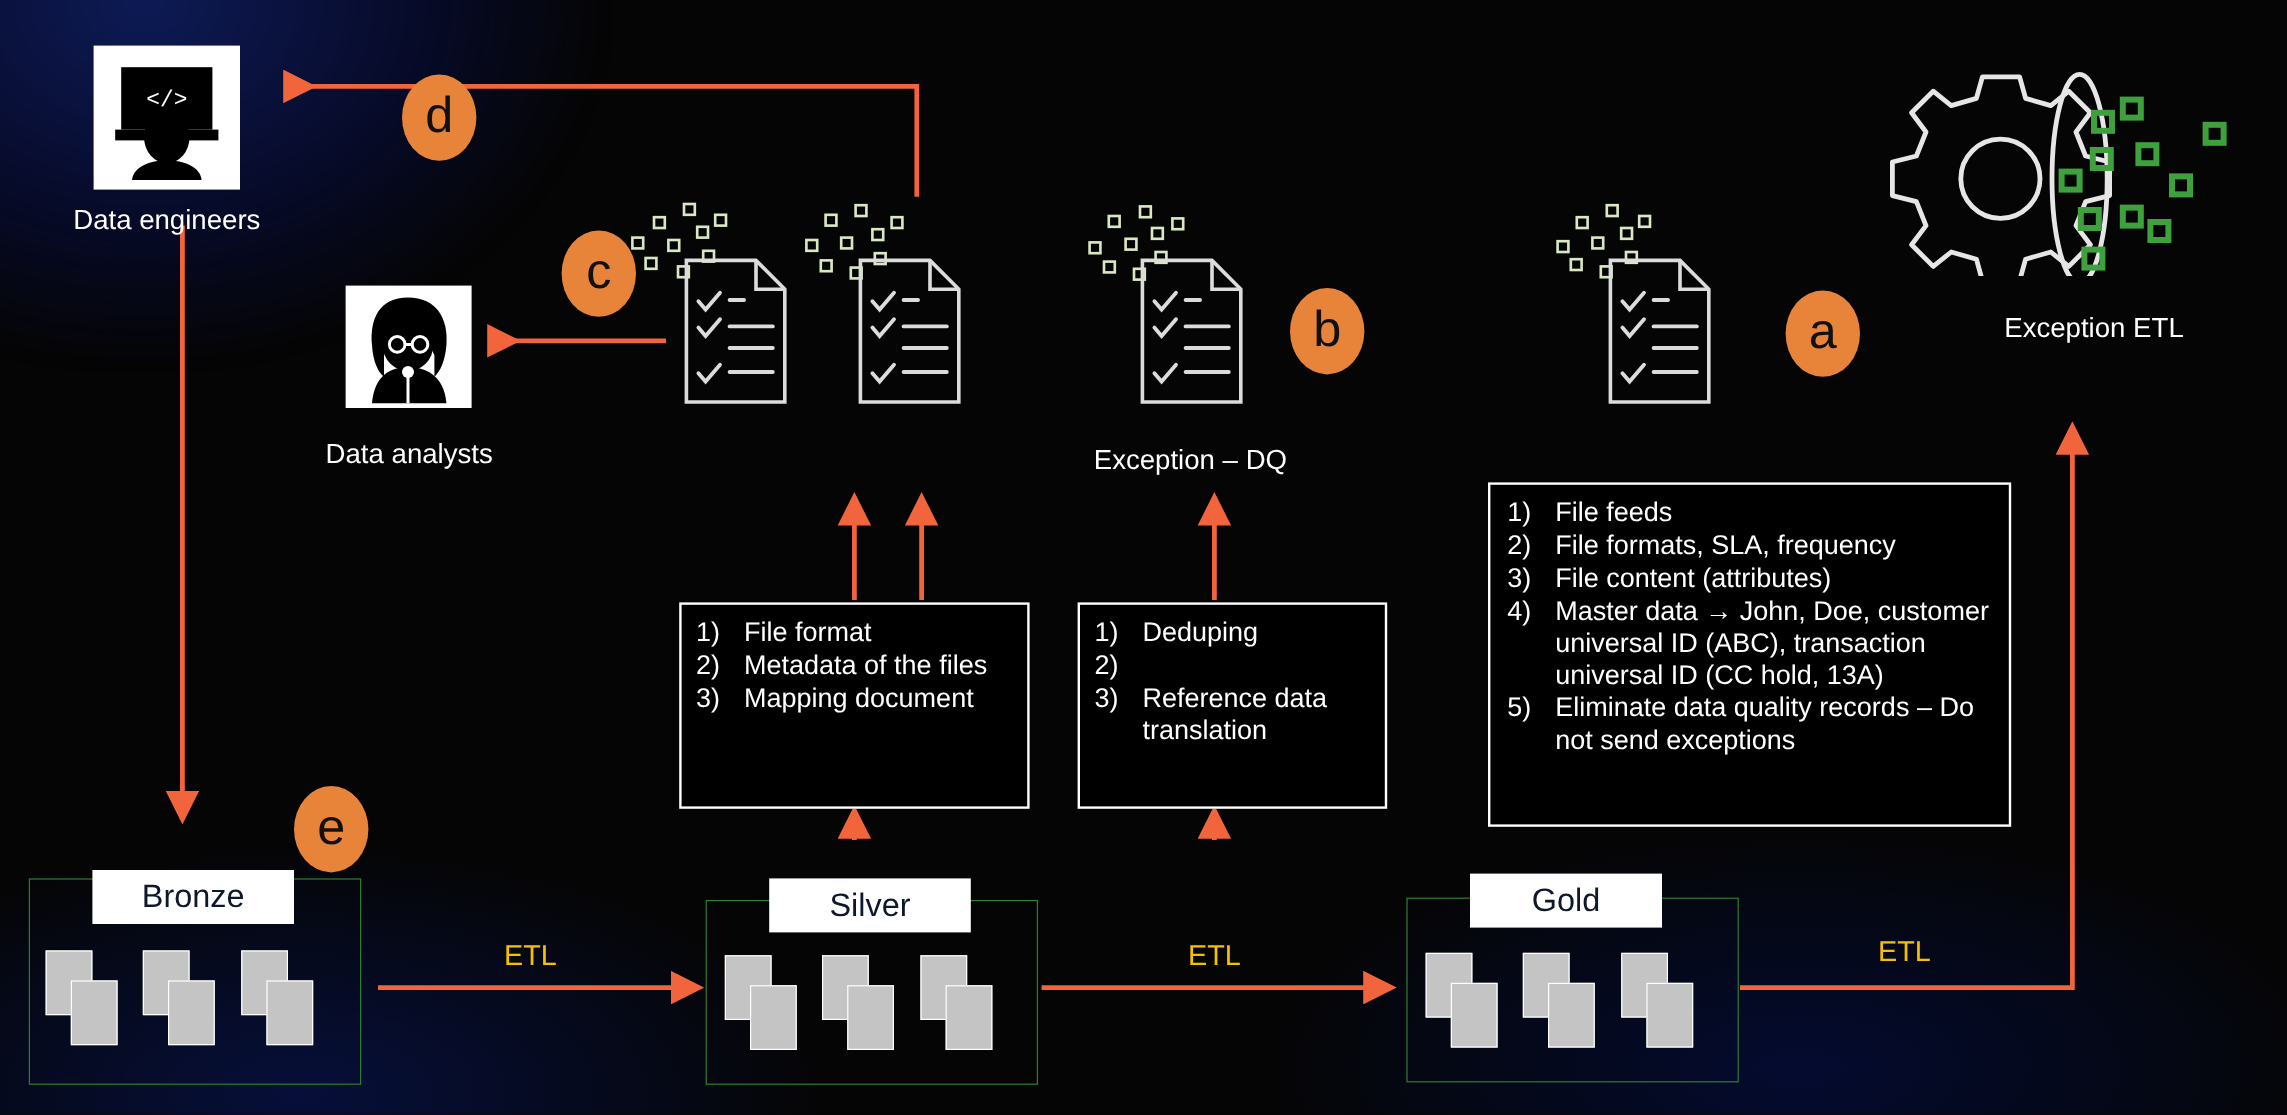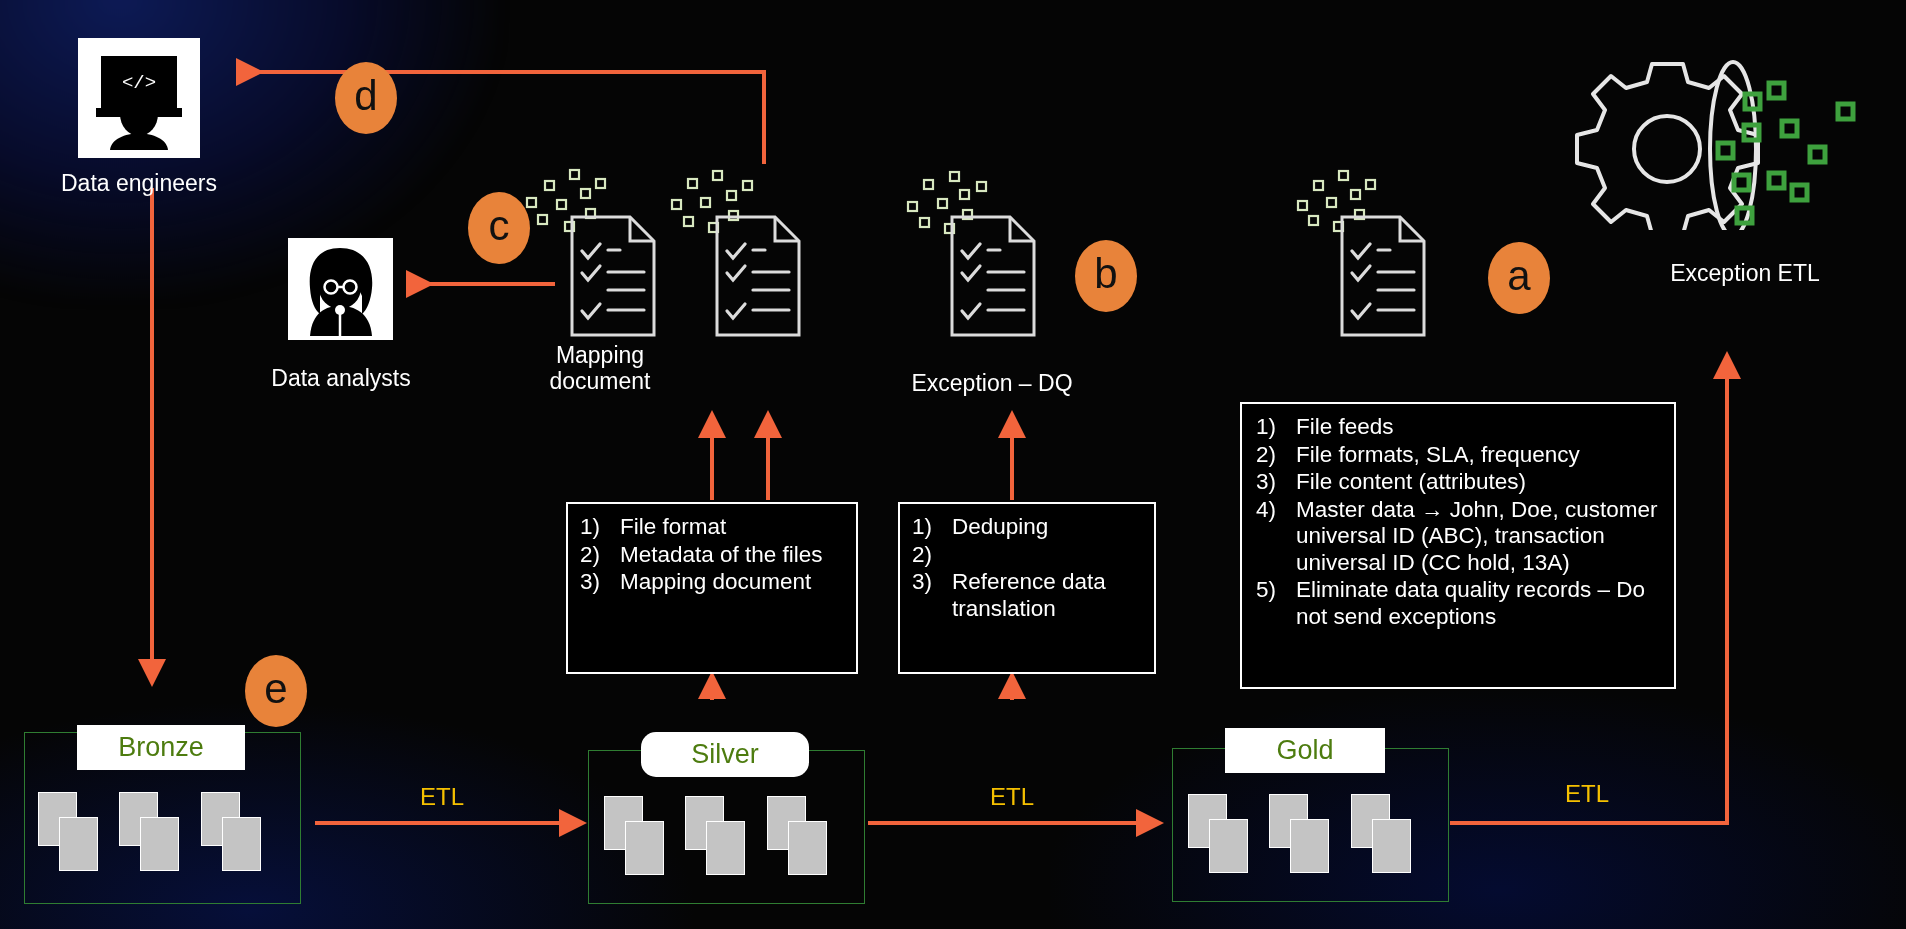--- a/index.html
+++ b/index.html
@@ -44,21 +44,21 @@
     color:#ffffff;font-size:22.5px;line-height:1.18;box-sizing:border-box;
   }
   .infobox ol{margin:0;padding:0;list-style:none;}
   .infobox li{display:flex;margin:0 0 1px 0;}
   .infobox li .num{width:40px;flex:0 0 40px;}
   .infobox li .txt{flex:1 1 auto;}
 
   
   .layerbox{position:absolute;border:1.5px solid #2f7d32;box-sizing:border-box;background:transparent;}
   .layercap{
-    position:absolute;background:#ffffff;color:#4d7c0f;
+    position:absolute;background:#ffffff;color:#0f172a;
     font-size:27px;display:flex;align-items:center;justify-content:center;
   }
   .etl{position:absolute;color:#f5c000;font-size:24px;}
 
   .docstack{position:absolute;}
   .docpg{position:absolute;background:#c4c4c4;border:1px solid #ffffff;}
 </style>
 </head>
 <body>
 
@@ -146,22 +146,20 @@
         <path d="M 62 86 L 68 93 L 80 79"></path>
           <path d="M 88 85 L 100 85"></path>
         <path d="M 62 108 L 68 115 L 80 101"></path>
           <path d="M 88 107 L 124 107"></path>
         <path d="M 88 125 L 124 125"></path>
         <path d="M 62 146 L 68 153 L 80 139"></path>
           <path d="M 88 145 L 124 145"></path>
       </g>
     </svg>
   </div>
-  <div class="lbl abs" style="left:530px;top:342px;width:140px;">Mapping
-document</div>
 
   <div class="abs" style="left:665px;top:165px;width:140px;height:180px;">
     <svg viewBox="0 0 140 180" width="140" height="180">
       <g fill="none" stroke="#d8e8c0" stroke-width="2.2">
         <rect x="7" y="35" width="9" height="9"></rect>
           <rect x="23" y="14" width="9" height="9"></rect>
         <rect x="36" y="33" width="9" height="9"></rect>
           <rect x="19" y="52" width="9" height="9"></rect>
         <rect x="48" y="6" width="9" height="9"></rect>
           <rect x="62" y="26" width="9" height="9"></rect>
@@ -345,21 +343,21 @@
   <div class="docstack" style="left:38px;top:792px;width:250px;height:96px;">
     <div class="docpg" style="left:0px;top:0px;width:37px;height:52px;"></div>
     <div class="docpg" style="left:21px;top:25px;width:37px;height:52px;"></div>
     <div class="docpg" style="left:81px;top:0px;width:37px;height:52px;"></div>
     <div class="docpg" style="left:102px;top:25px;width:37px;height:52px;"></div>
     <div class="docpg" style="left:163px;top:0px;width:37px;height:52px;"></div>
     <div class="docpg" style="left:184px;top:25px;width:37px;height:52px;"></div>
   </div>
 
   <div class="layerbox" style="left:588px;top:750px;width:277px;height:154px;"></div>
-  <div class="layercap" style="left:641px;top:732px;width:168px;height:45px;border-radius:15px;">
+  <div class="layercap" style="left:641px;top:732px;width:168px;height:45px;">
     <span>Silver</span>
   </div>
   <div class="docstack" style="left:604px;top:796px;width:250px;height:96px;">
     <div class="docpg" style="left:0px;top:0px;width:37px;height:52px;"></div>
     <div class="docpg" style="left:21px;top:25px;width:37px;height:52px;"></div>
     <div class="docpg" style="left:81px;top:0px;width:37px;height:52px;"></div>
     <div class="docpg" style="left:102px;top:25px;width:37px;height:52px;"></div>
     <div class="docpg" style="left:163px;top:0px;width:37px;height:52px;"></div>
     <div class="docpg" style="left:184px;top:25px;width:37px;height:52px;"></div>
   </div>

